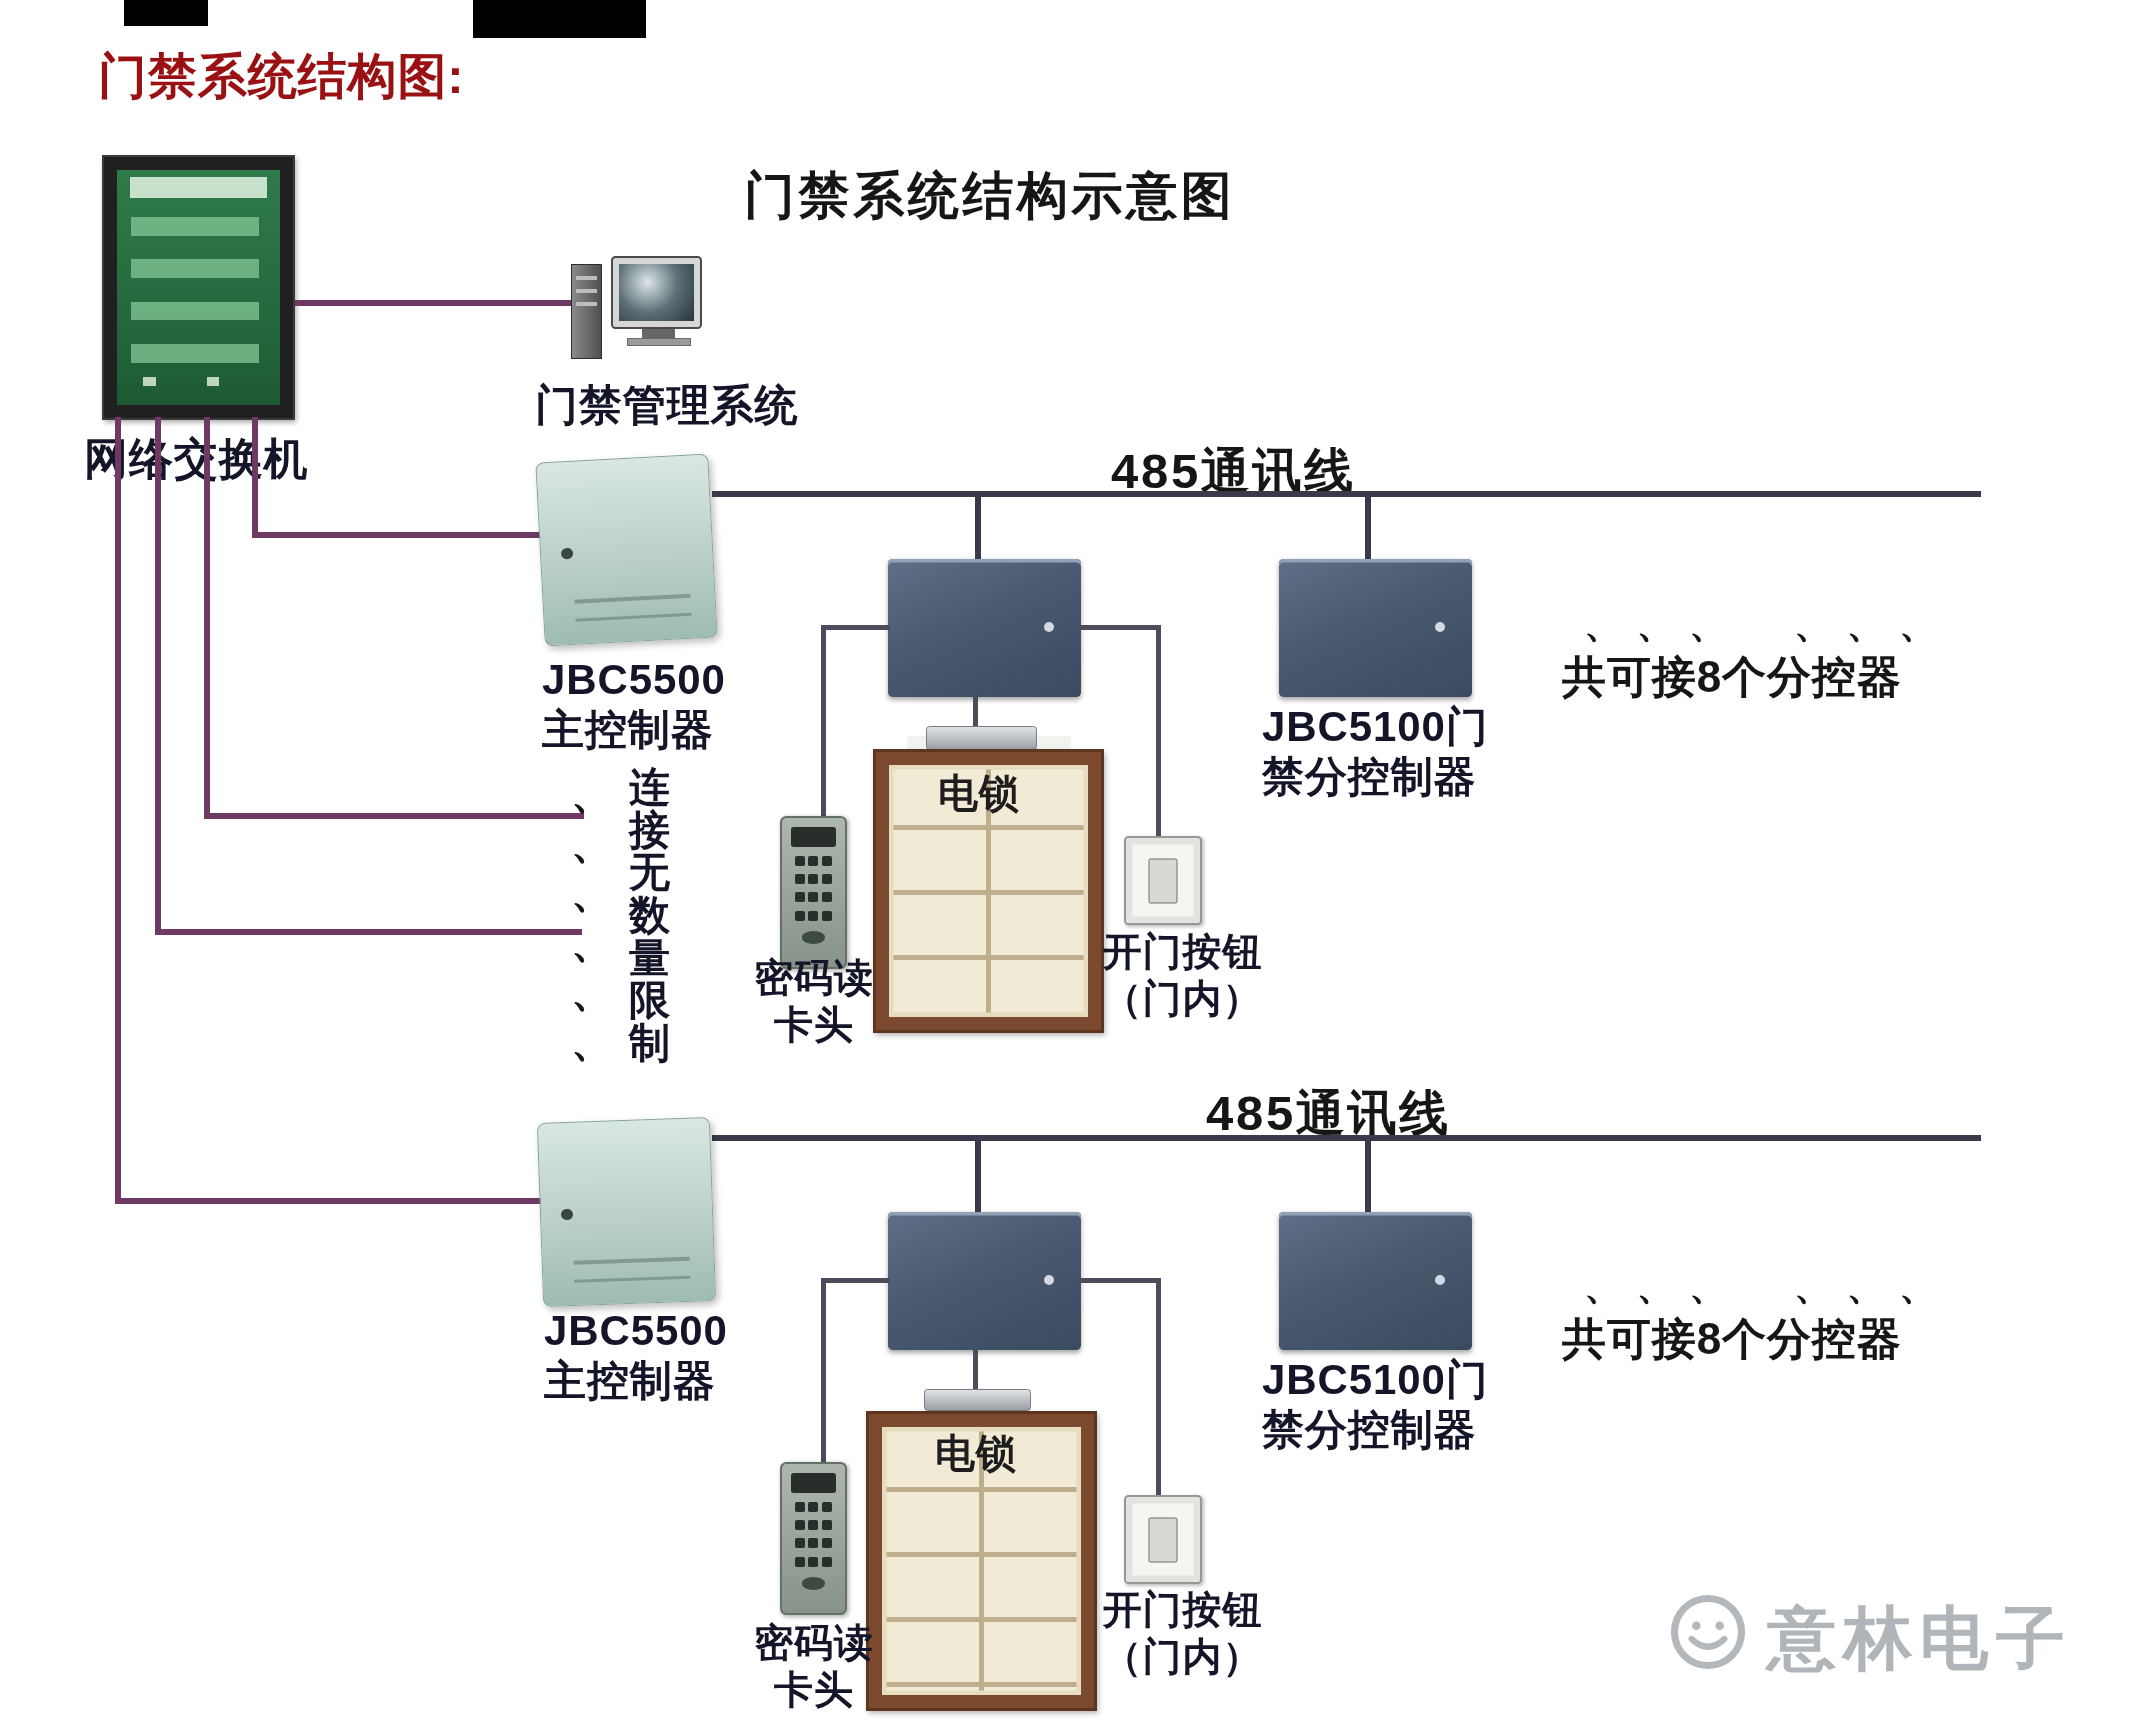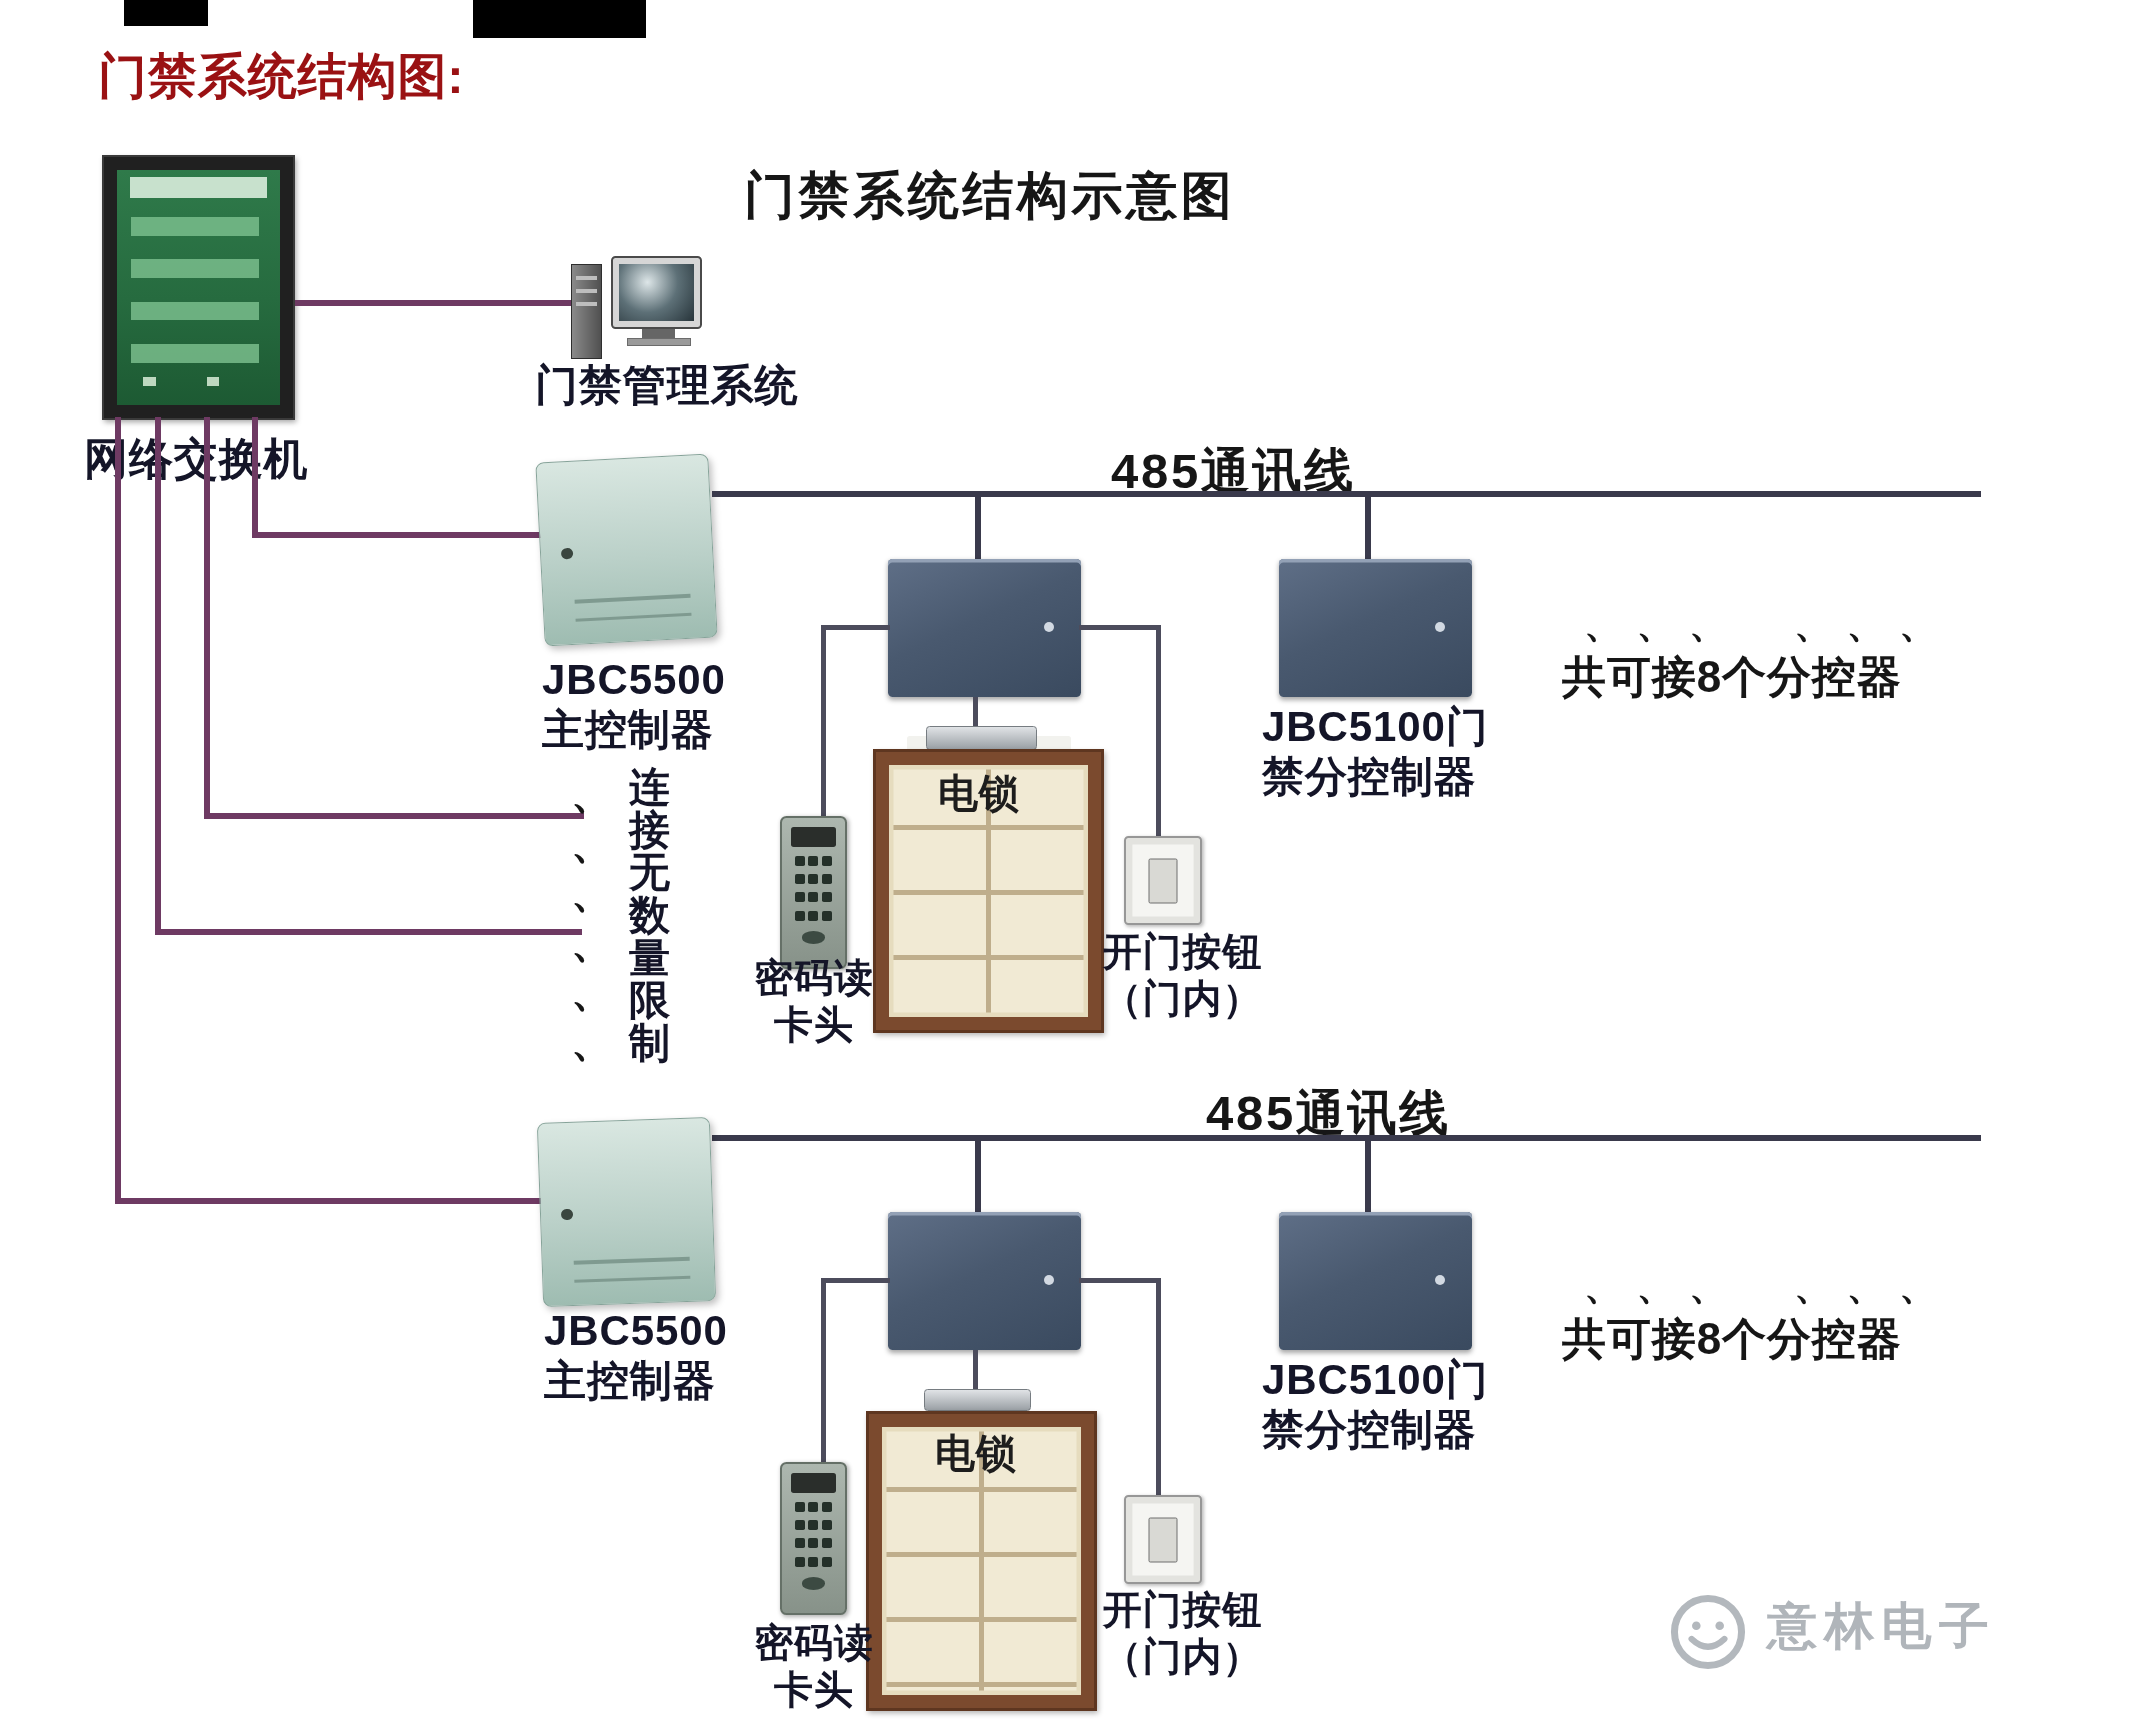--- a/index.html
+++ b/index.html
@@ -93,21 +93,21 @@
   <div class="pc-tower" style="left:571px;top:264px;width:31px;height:95px">
     <div class="pc-slot" style="top:12%"></div>
     <div class="pc-slot" style="top:26%"></div>
     <div class="pc-slot" style="top:40%"></div>
   </div>
   <div class="pc-monitor" style="left:611px;top:256px;width:91px;height:73px">
     <div class="pc-screen"></div>
   </div>
   <div class="pc-stand" style="left:642px;top:329px;width:33px;height:9px"></div>
   <div class="pc-base" style="left:627px;top:338px;width:64px;height:8.2px"></div>
-  <div class="lbl" style="left:535px;top:360px;font-size:43px">门禁管理系统</div>
+  <div class="lbl" style="left:535px;top:380px;font-size:43px">门禁管理系统</div>
 
   <div class="wire" style="left:252px;top:417px;width:5.5px;height:120px"></div>
   <div class="wire" style="left:252px;top:532px;width:291px;height:5.5px"></div>
   <div class="wire" style="left:204px;top:417px;width:5.5px;height:401px"></div>
   <div class="wire" style="left:204px;top:813px;width:380px;height:5.5px"></div>
   <div class="wire" style="left:155px;top:417px;width:5.5px;height:517px"></div>
   <div class="wire" style="left:155px;top:929px;width:427px;height:5.5px"></div>
   <div class="wire" style="left:115px;top:417px;width:5.5px;height:786px"></div>
   <div class="wire" style="left:115px;top:1198px;width:427px;height:5.5px"></div>
 
@@ -255,16 +255,16 @@
 （门内）</div>
 
   <div class="abs" style="left:1669px;top:1593px;width:78px;height:78px">
     <svg viewBox="0 0 100 100" width="78" height="78">
       <circle cx="50" cy="50" r="43" fill="none" stroke="#b3b8bd" stroke-width="9"></circle>
       <circle cx="35" cy="42" r="5.5" fill="#b3b8bd"></circle>
       <circle cx="65" cy="42" r="5.5" fill="#b3b8bd"></circle>
       <path d="M29 59 Q50 79 71 59" fill="none" stroke="#b3b8bd" stroke-width="8" stroke-linecap="round"></path>
     </svg>
   </div>
-  <div class="wm-text" style="left:1767px;top:1593px;font-size:50px">意林电子</div>
+  <div class="wm-text" style="left:1767px;top:1593px;font-size:69px">意林电子</div>
 
 </div>
 
 
 </body></html>

